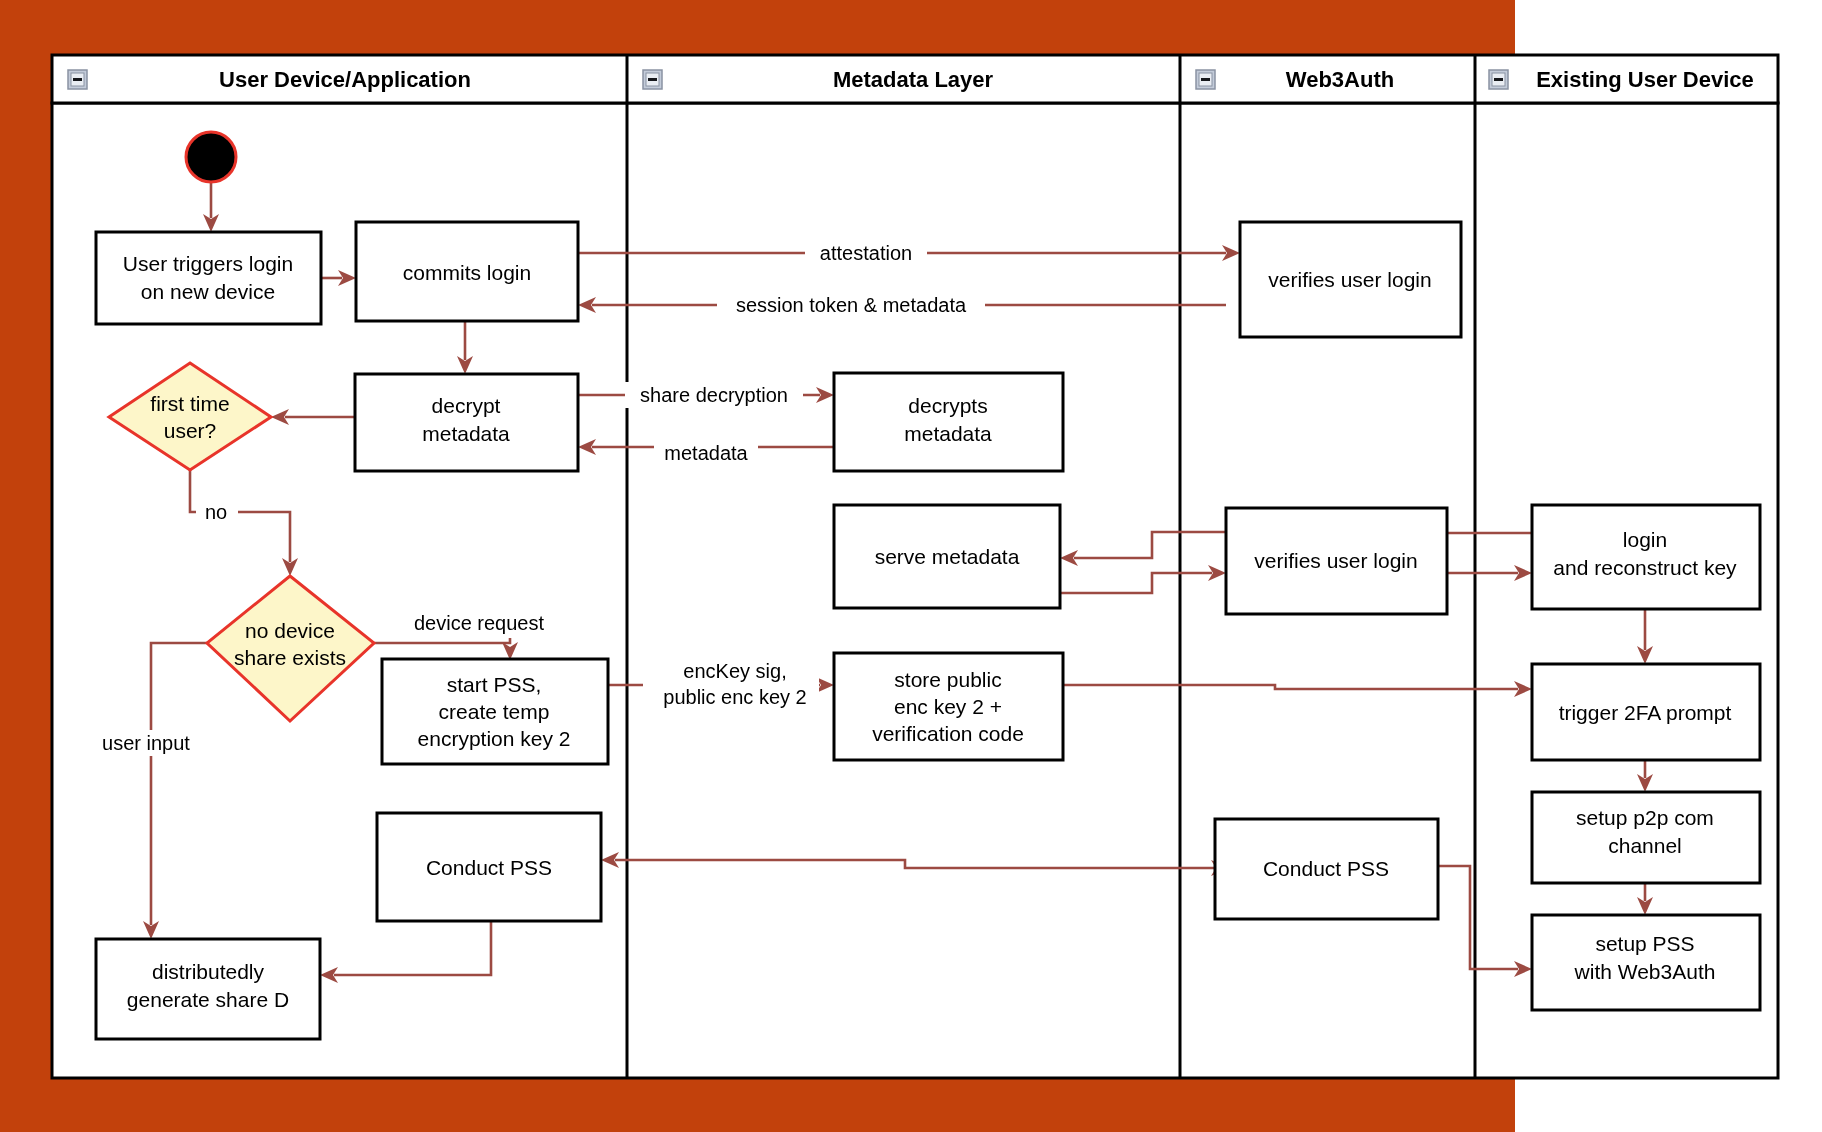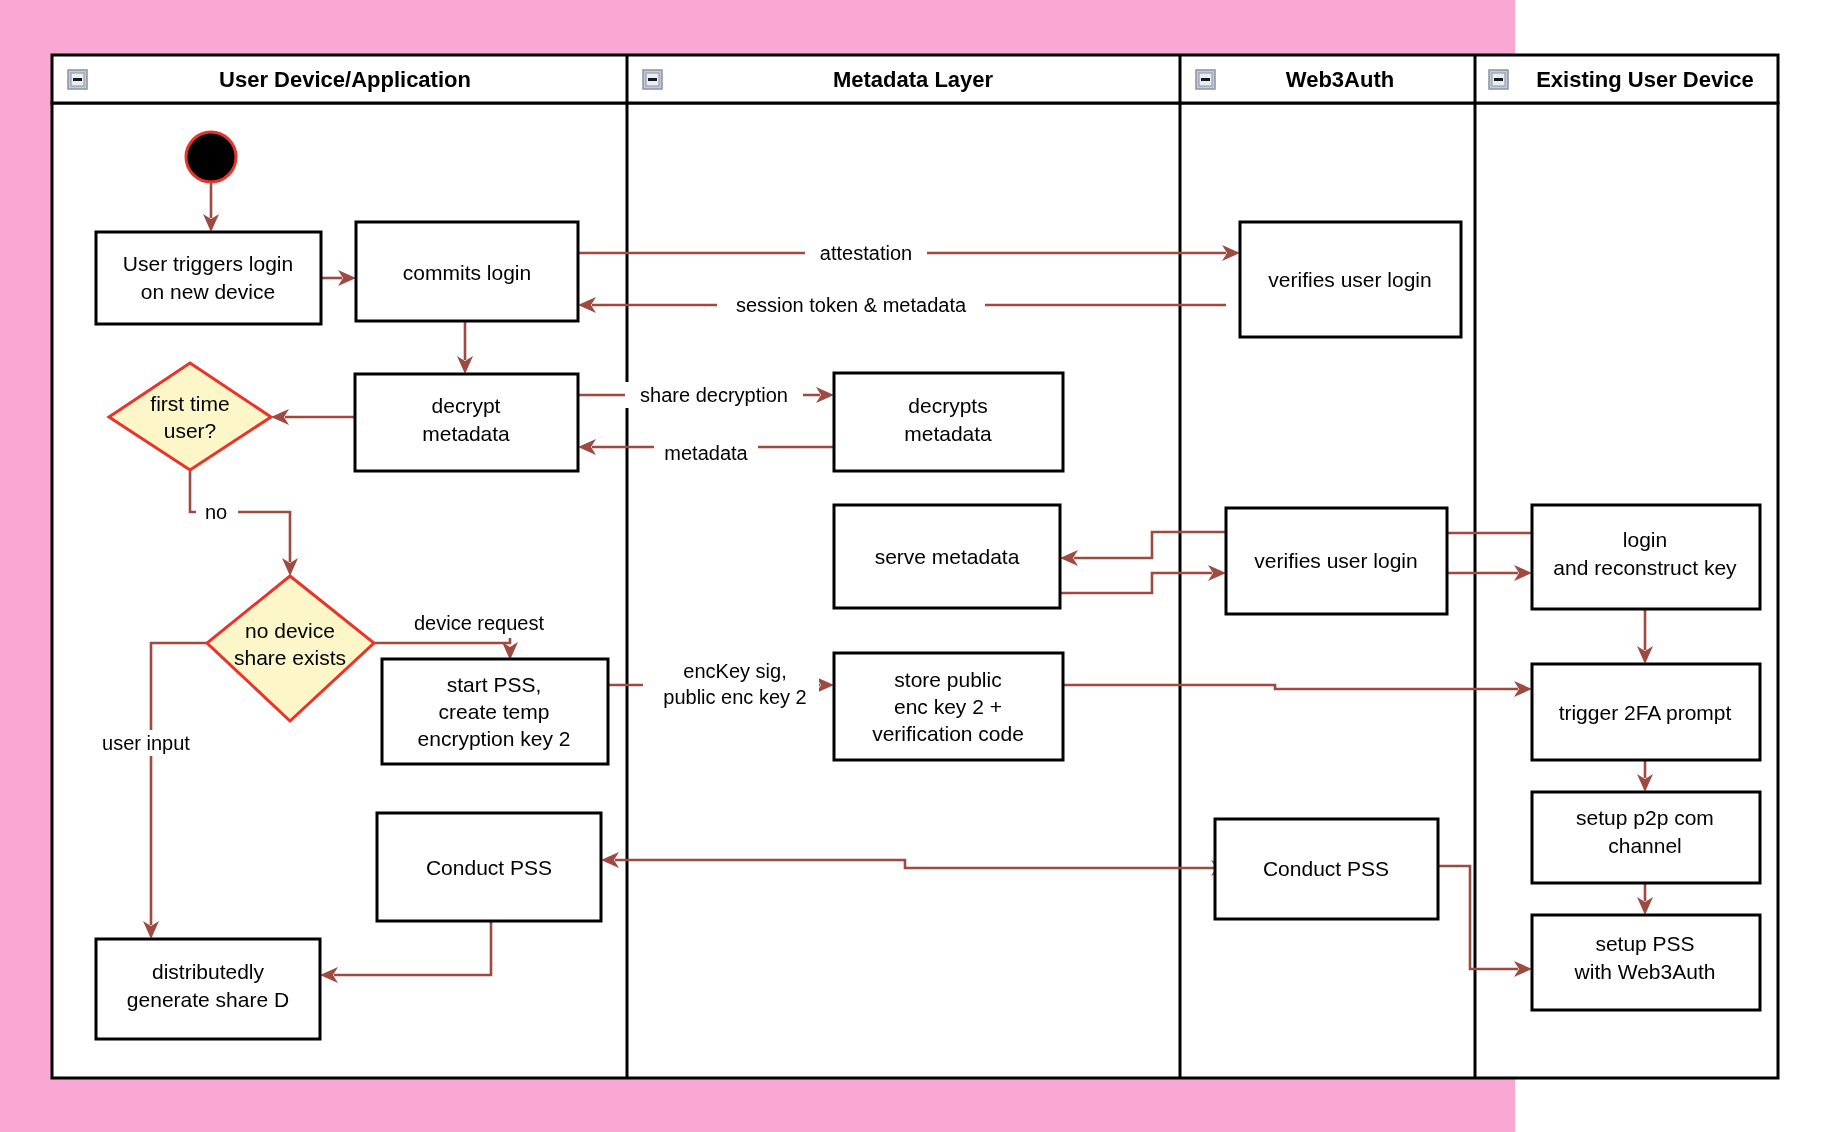--- a/index.html
+++ b/index.html
@@ -10,21 +10,21 @@
   body {
     width: 1822px;
     height: 1132px;
     font-family: "Liberation Sans", sans-serif;
     overflow: hidden;
   }
   #canvas {
     position: relative;
     width: 1515px;
     height: 1132px;
-    background: #f9a8d4;
+    background: #c2410c;
   }
   svg.diagram {
     position: absolute;
     left: 0;
     top: 0;
     width: 1822px;
     height: 1132px;
   }
   .lane-rect {
     fill: #ffffff;

